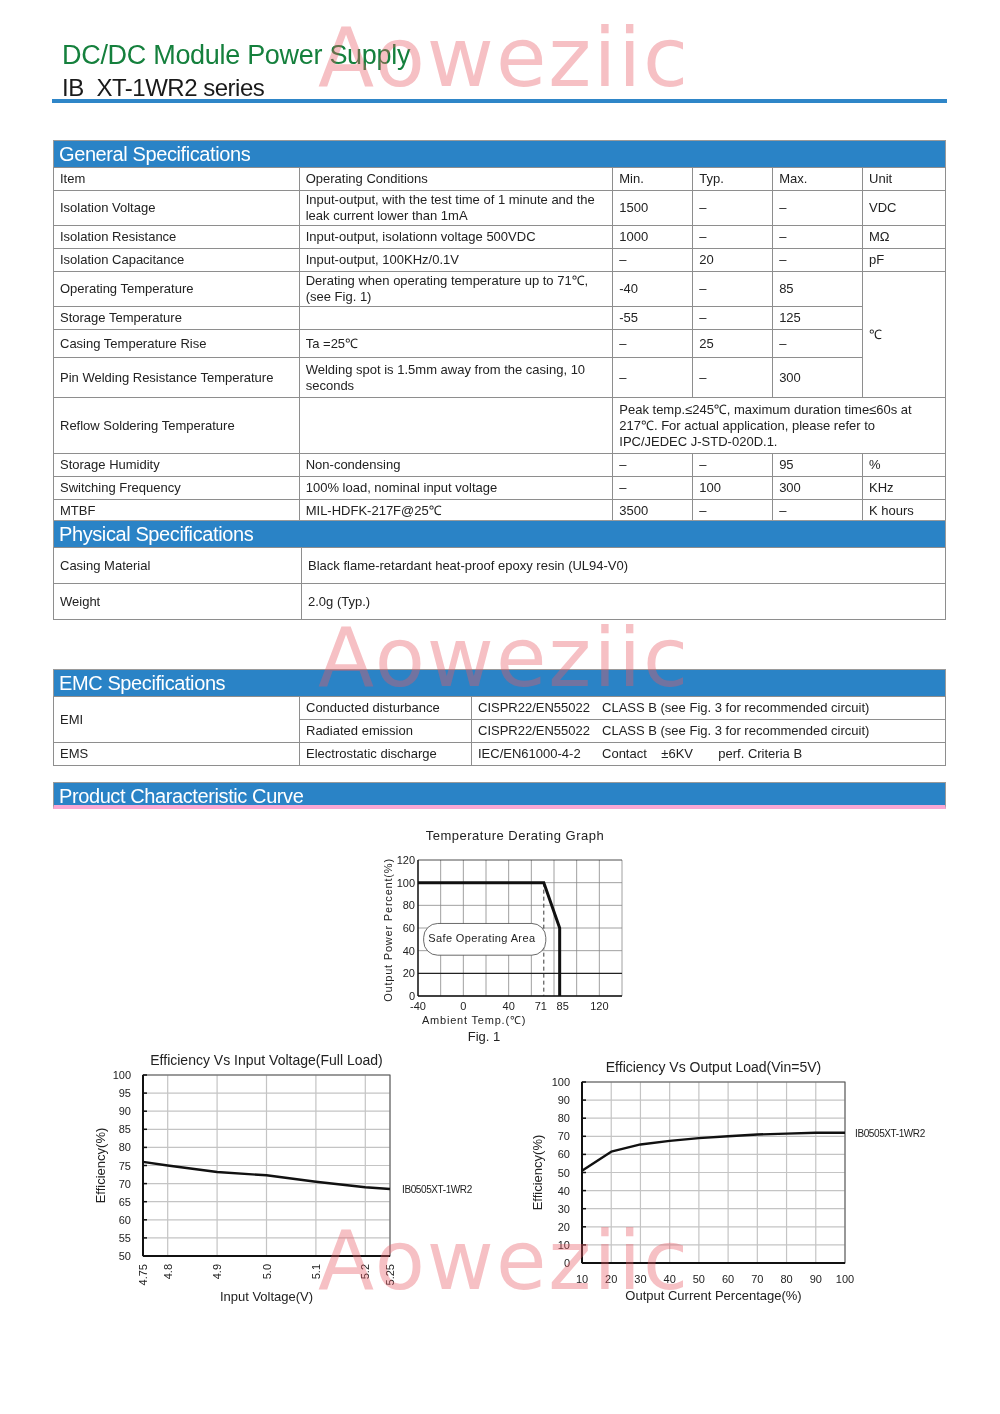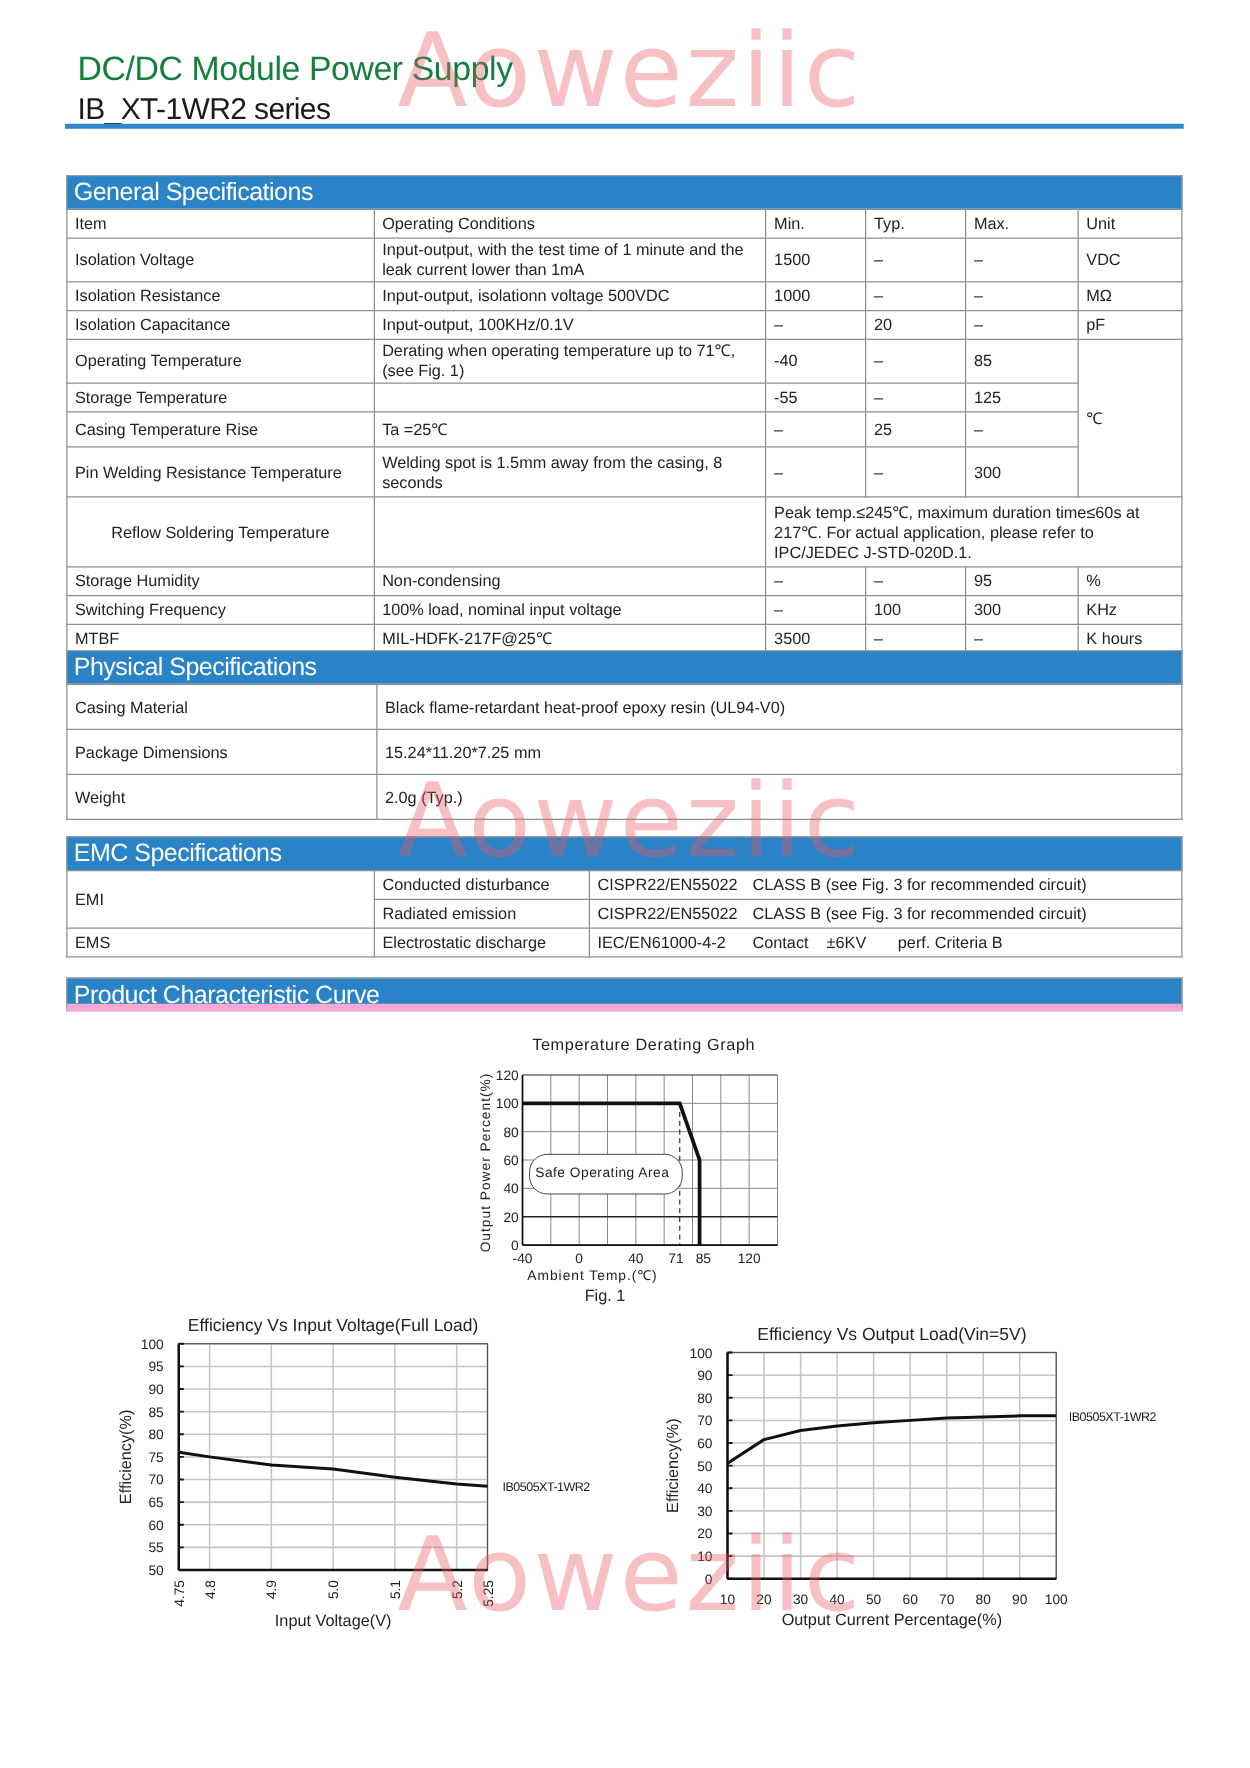--- a/index.html
+++ b/index.html
@@ -17,21 +17,21 @@
 
   .section { position: absolute; left: 53px; width: 893px; }
   .section-bar { background: #2a83c6; color: #ffffff; font-size: 20px; height: 27px; line-height: 27px; padding-left: 5px; letter-spacing: -0.4px; border: 1px solid #9a9a9a; border-bottom: none; }
 
   table { border-collapse: collapse; width: 100%; font-size: 13px; color: #222; }
   td { border: 1px solid #8e8e8e; padding: 1px 6px; vertical-align: middle; line-height: 16px; }
   .c { }
 
   #gen td { height: 23px; }
   #gen .tall { height: 31px; }
-  #gen .reflow { height: 56px; text-align: center; }
+  #gen .reflow { height: 56px; }
 
   #phys td { height: 36px; }
   #emc td { height: 23px; }
   svg text { font-family: "Liberation Sans", sans-serif; }
 </style>
 </head>
 <body>
 
 <div class="watermark wm1">Aoweziic</div>
 <div class="watermark wm2">Aoweziic</div>
@@ -102,21 +102,21 @@
     </tr>
     <tr>
       <td style="height:28px">Casing Temperature Rise</td>
       <td>Ta =25℃</td>
       <td class="c">–</td>
       <td class="c">25</td>
       <td class="c">–</td>
     </tr>
     <tr>
       <td style="height:40px">Pin Welding Resistance Temperature</td>
-      <td>Welding spot is 1.5mm away from the casing, 8 seconds</td>
+      <td>Welding spot is 1.5mm away from the casing, 10 seconds</td>
       <td class="c">–</td>
       <td class="c">–</td>
       <td class="c">300</td>
     </tr>
     <tr>
       <td class="reflow">Reflow Soldering Temperature</td>
       <td></td>
       <td colspan="4">Peak temp.≤245℃, maximum duration time≤60s at 217℃. For actual application, please refer to IPC/JEDEC J-STD-020D.1.</td>
     </tr>
     <tr>
@@ -151,24 +151,20 @@
   <div class="section-bar">Physical Specifications</div>
   <table id="phys">
     <colgroup>
         <col style="width:248px">
         <col>
       </colgroup>
     <tbody>
         <tr>
       <td>Casing Material</td>
       <td>Black flame-retardant heat-proof epoxy resin (UL94-V0)</td>
-    </tr>
-    <tr>
-      <td>Package Dimensions</td>
-      <td>15.24*11.20*7.25 mm</td>
     </tr>
     <tr>
       <td>Weight</td>
       <td>2.0g (Typ.)</td>
     </tr>
   </tbody>
     </table>
 </div>
 
 <div class="section" style="top:669px;">
@@ -196,21 +192,21 @@
       <td>EMS</td>
       <td>Electrostatic discharge</td>
       <td style="border-right:none">IEC/EN61000-4-2</td>
       <td style="border-left:none; white-space:pre">Contact    ±6KV       perf. Criteria B</td>
     </tr>
   </tbody>
     </table>
 </div>
 
 <div class="section" style="top:782px;">
-  <div class="section-bar" style="border-bottom:6px solid #f9a8d4">Product Characteristic Curve</div>
+  <div class="section-bar" style="border-bottom:4px solid #f9a8d4">Product Characteristic Curve</div>
 </div>
 
 <svg id="chart0" style="position:absolute; left:370px; top:820px;" width="290" height="230">
     <text x="145" y="20" text-anchor="middle" font-size="13" fill="#222" letter-spacing="0.5">Temperature Derating Graph</text>
     <line x1="48" y1="40" x2="48" y2="176" stroke="#888" stroke-width="0.8"></line>
     <line x1="70.66666666666666" y1="40" x2="70.66666666666666" y2="176" stroke="#888" stroke-width="0.8"></line>
     <line x1="93.33333333333333" y1="40" x2="93.33333333333333" y2="176" stroke="#888" stroke-width="0.8"></line>
     <line x1="116" y1="40" x2="116" y2="176" stroke="#888" stroke-width="0.8"></line>
     <line x1="138.66666666666666" y1="40" x2="138.66666666666666" y2="176" stroke="#888" stroke-width="0.8"></line>
     <line x1="161.33333333333334" y1="40" x2="161.33333333333334" y2="176" stroke="#888" stroke-width="0.8"></line>

